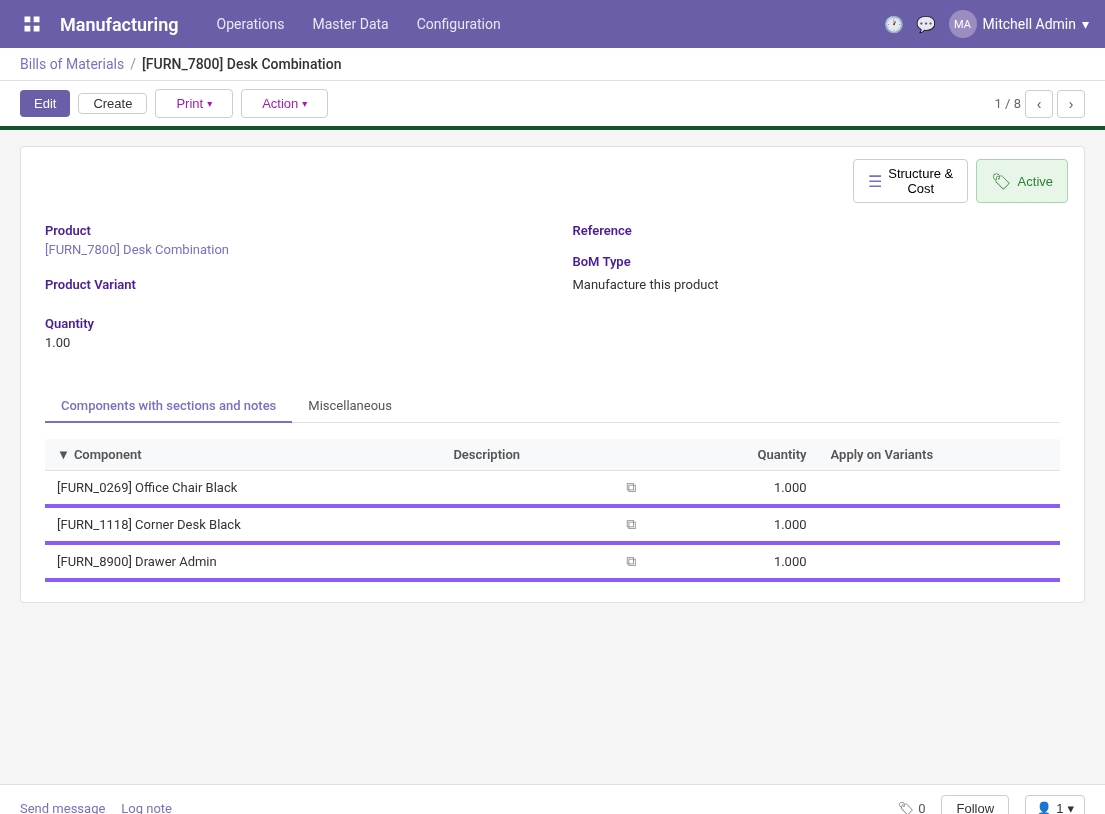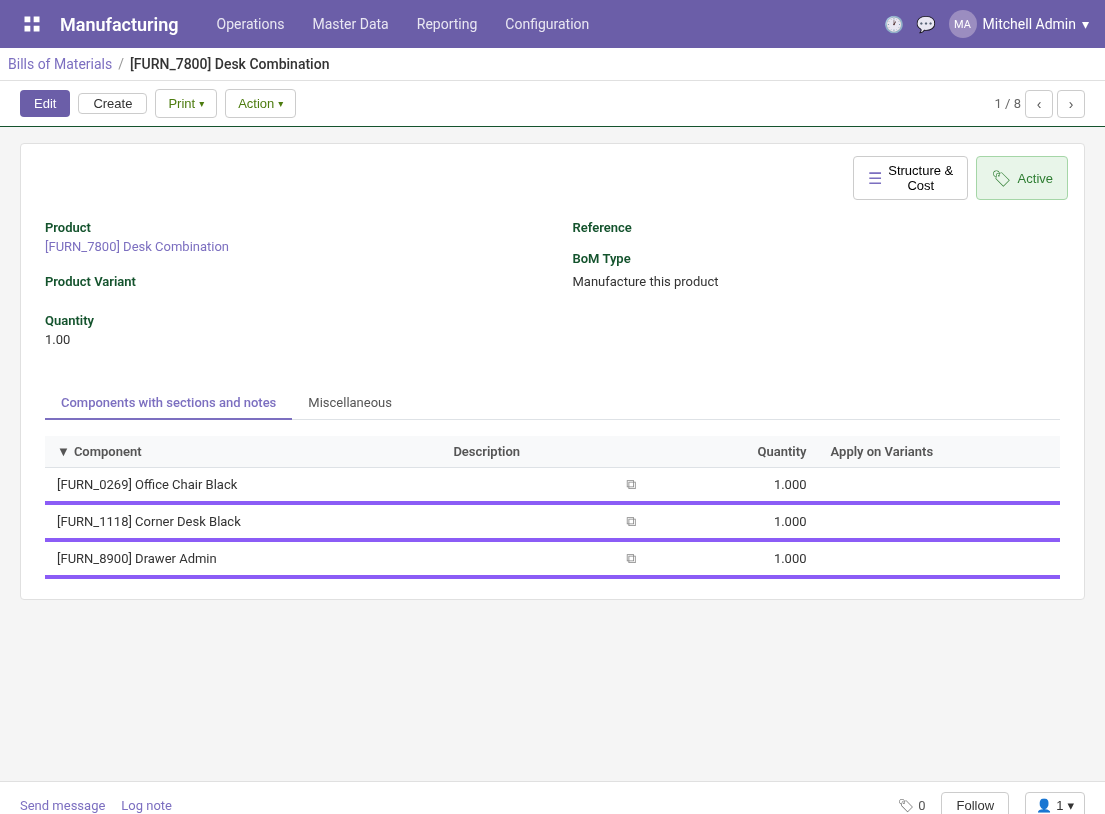--- a/index.html
+++ b/index.html
@@ -40,48 +40,48 @@
     .topnav-avatar {
       width: 28px; height: 28px; border-radius: 50%; background: #9b8dc0;
       display: flex; align-items: center; justify-content: center;
       font-size: 11px; color: white; overflow: hidden;
     }
 
     
     .breadcrumb-bar {
       background: white;
       border-bottom: 1px solid #e0e0e0;
-      padding: 8px 20px 0 8px;
+      padding: 8px 20px 0 20px;
     }
     .breadcrumb {
       display: flex; align-items: center; gap: 6px;
       font-size: 14px; margin-bottom: 8px;
     }
     .breadcrumb-link { color: #7c6fc0; cursor: pointer; }
     .breadcrumb-sep { color: #999; }
     .breadcrumb-current { color: #333; font-weight: 500; }
 
     
     .toolbar {
       background: white;
-      border-bottom: 1px solid #14532d;
+      border-bottom: 4px solid #14532d;
       padding: 8px 20px;
       display: flex; align-items: center; gap: 8px;
     }
     .btn-edit {
       background: #6b5ea8; color: white; border: none;
       padding: 6px 14px; border-radius: 4px; cursor: pointer; font-size: 13px;
     }
     .btn-create {
       background: white; color: #333; border: 1px solid #ccc;
       padding: 2px 14px; border-radius: 4px; cursor: pointer; font-size: 13px;
     }
     .btn-dropdown {
-      background: white; color: #4d7c0f; border: 1px solid #ccc;
-      padding: 6px 12px; border-radius: 4px; cursor: pointer; font-size: 13px;
+      background: white; color: #a21caf; border: 1px solid #ccc;
+      padding: 6px 20px; border-radius: 4px; cursor: pointer; font-size: 13px;
       display: flex; align-items: center; gap: 4px;
     }
     .btn-dropdown .caret { font-size: 10px; }
     .toolbar-spacer { flex: 1; }
     .pagination {
       display: flex; align-items: center; gap: 4px; color: #666; font-size: 13px;
     }
     .pagination-btn {
       background: white; border: 1px solid #ccc; width: 28px; height: 28px;
       display: flex; align-items: center; justify-content: center;
@@ -114,21 +114,21 @@
     .status-btn.active { background: #e8f5e9; border-color: #a5d6a7; color: #2e7d32; }
     .status-btn .icon { font-size: 16px; color: #7c6fc0; }
     .status-btn.active .icon { color: #2e7d32; }
 
     
     .form-section {
       padding: 20px 24px;
     }
     .form-row { display: flex; gap: 40px; margin-bottom: 20px; }
     .form-group { display: flex; flex-direction: column; }
-    .form-label { font-weight: 600; font-size: 13px; color: #14532d; margin-bottom: 4px; }
+    .form-label { font-weight: 600; font-size: 13px; color: #4c1d95; margin-bottom: 4px; }
     .form-value { font-size: 13px; color: #7c6fc0; cursor: pointer; }
     .form-value.plain { color: #333; }
     .form-value.link { color: #7c6fc0; text-decoration: none; }
 
     .form-cols { display: flex; gap: 0; }
     .form-col { flex: 1; }
 
     
     .tabs {
       border-bottom: 1px solid #dee2e6;
@@ -197,21 +197,20 @@
 <nav class="topnav">
   <div class="topnav-appicon">
     <svg viewBox="0 0 24 24">
         <path d="M3 3h7v7H3zm0 11h7v7H3zm11-11h7v7h-7zm0 11h7v7h-7z"></path>
       </svg>
   </div>
   <span class="topnav-title">Manufacturing</span>
   <div class="topnav-links">
     <span class="topnav-link">Operations</span>
     <span class="topnav-link">Master Data</span>
-    <span class="topnav-link">Reporting</span>
     <span class="topnav-link">Configuration</span>
   </div>
   <div class="topnav-right">
     <span class="topnav-icon">🕐</span>
     <span class="topnav-icon">💬</span>
     <div class="topnav-user">
       <div class="topnav-avatar">
         <span>MA</span>
       </div>
       <span>Mitchell Admin</span>

